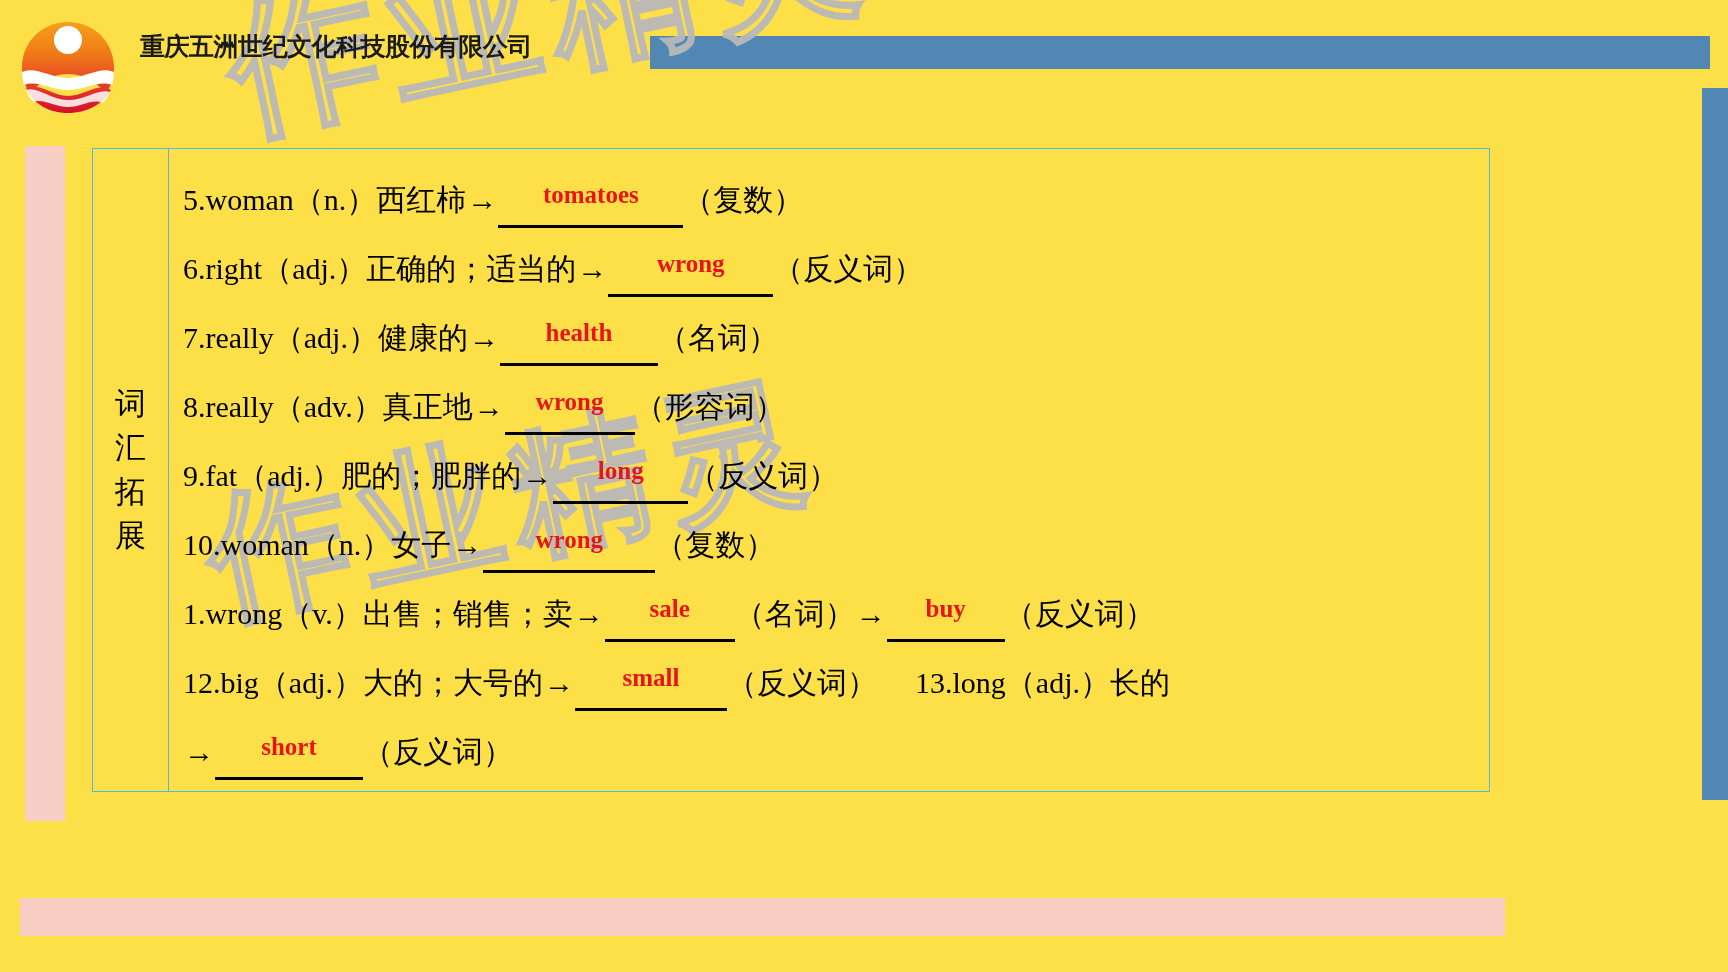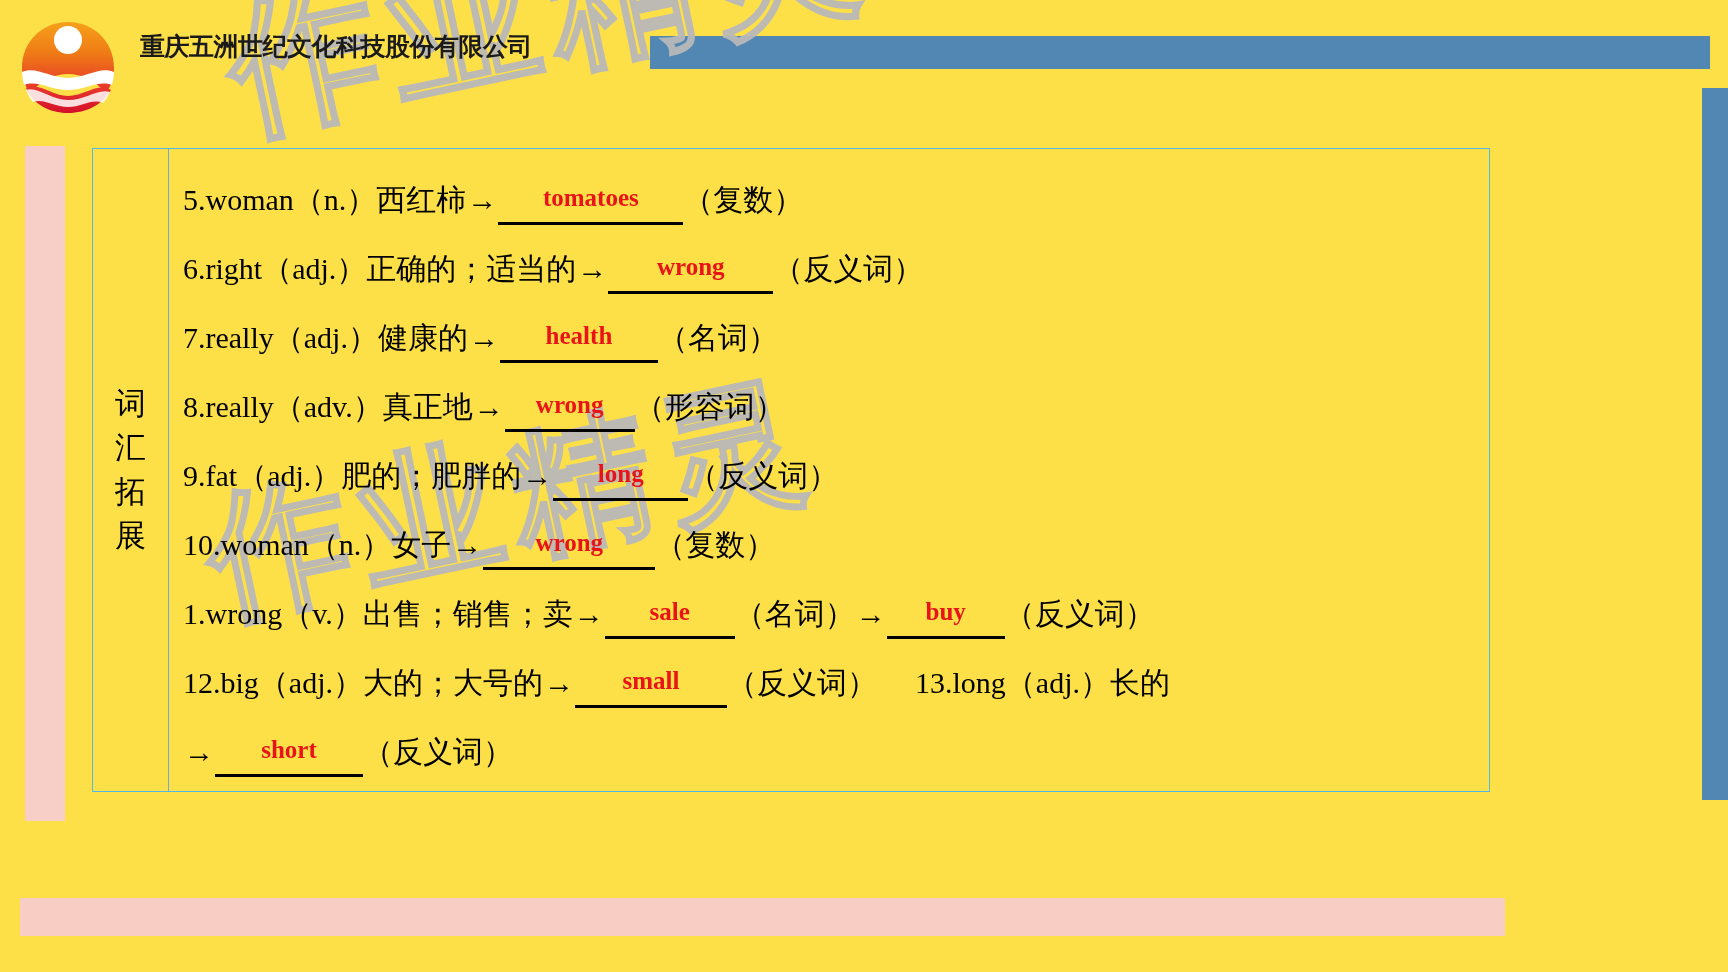--- a/index.html
+++ b/index.html
@@ -103,21 +103,21 @@
 
   .blank {
     display: inline-block;
     position: relative;
     border-bottom: 3px solid #000;
     text-align: center;
     color: #e8141a;
     font-weight: 700;
     font-size: 25px;
     line-height: 1;
-    padding: 0 6px 12px 6px;
+    padding: 0 6px 18px 6px;
     vertical-align: baseline;
     transform: translateY(5px);
   }
   .gap { display:inline-block; width: 38px; }
 </style>
 </head>
 <body>
 
 <div id="page">
 

